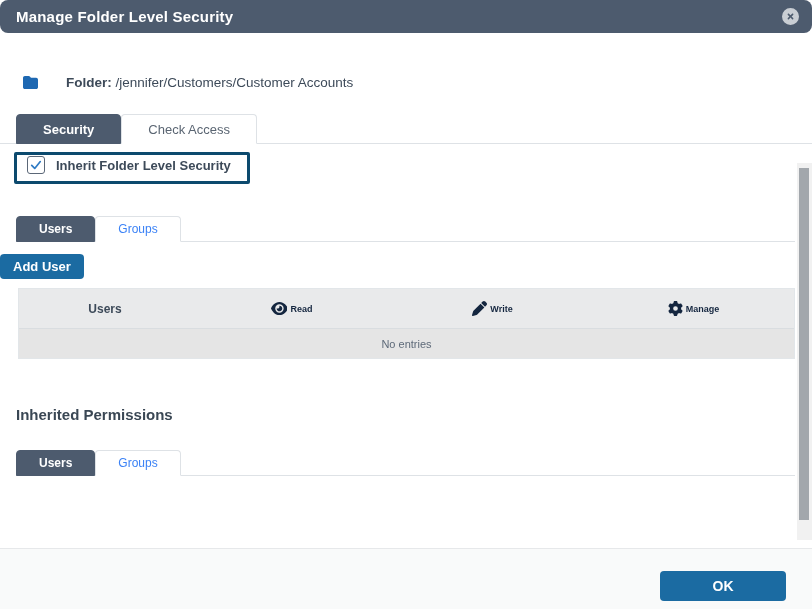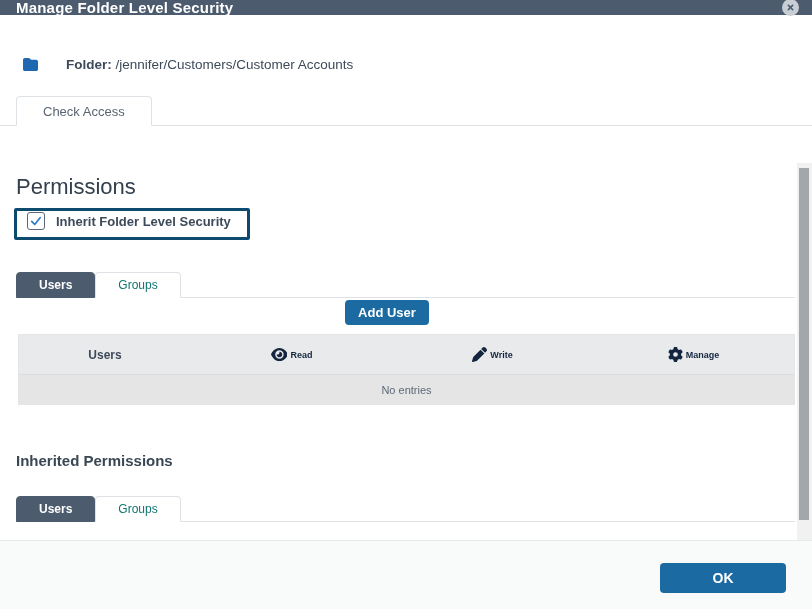--- a/index.html
+++ b/index.html
@@ -6,26 +6,27 @@
   html, body { width: 812px; height: 609px; }
   body {
     font-family: "Liberation Sans", sans-serif;
     background: #ffffff;
     position: relative;
     overflow: hidden;
     color: #3d4a59;
   }
   
   .modal-header {
-    height: 15px;
+    height: 33px;
     background: #4d5b6e;
     display: flex;
     align-items: center;
     justify-content: space-between;
     padding: 0 13px 0 16px;
+    border-radius: 8px;
   }
   .modal-title { color: #ffffff; font-size: 15px; font-weight: bold; letter-spacing: .2px; }
   .close-btn { width: 17px; height: 17px; cursor: pointer; display: block; }
 
   
   .folder-row {
     margin: 42px 0 0 22px;
     display: flex;
     align-items: center;
     gap: 27px;
@@ -115,24 +116,24 @@
     height: 26px;
     padding: 0 22px;
     display: flex; align-items: center;
     font-size: 12px;
     border-radius: 4px 4px 0 0;
     cursor: pointer;
     position: relative;
     top: 1px;
   }
   .tab-small.active { background: #4d5b6e; color: #fff; font-weight: bold; border: 1px solid #4d5b6e; }
-  .tab-small.inactive { background: #fff; color: #0f766e; border: 1px solid #dee2e6; border-bottom: 1px solid #fff; }
-
-  
-  .add-user-row { margin-top: 2px; padding-right: 38px; display: flex; justify-content: center; }
+  .tab-small.inactive { background: #fff; color: #3b82f6; border: 1px solid #dee2e6; border-bottom: 1px solid #fff; }
+
+  
+  .add-user-row { margin-top: 12px; padding-right: 38px; display: flex; justify-content: flex-start; }
   .btn-blue {
     background: #1b6ba2;
     color: #ffffff;
     border: none;
     border-radius: 4px;
     font-family: "Liberation Sans", sans-serif;
     cursor: pointer;
   }
   .add-user-btn { height: 25px; padding: 0 13px; font-size: 13px; font-weight: bold; }
 
@@ -189,21 +190,21 @@
     top: 5px; left: 2px;
     width: 10px; height: 352px;
     background: #a2a7ac;
     cursor: pointer;
   }
 
   
   .modal-footer {
     position: absolute;
     left: 0; right: 0; bottom: 0;
-    height: 69px;
+    height: 61px;
     background: #f9fafa;
     border-top: 1px solid #e6e8ea;
   }
   .ok-btn {
     position: absolute;
     top: 22px; right: 26px;
     width: 126px; height: 30px;
     font-size: 14px; font-weight: bold;
   }
 </style>
@@ -225,26 +226,26 @@
       <path fill="#1e68b2" d="M64 480H448c35.3 0 64-28.7 64-64V160c0-35.3-28.7-64-64-64H288c-10.1 0-19.6-4.7-25.6-12.8L243.2 57.6C231.1 41.5 212.1 32 192 32H64C28.7 32 0 60.7 0 96V416c0 35.3 28.7 64 64 64z"></path>
     </svg>
   </span>
   <span>
     <span class="folder-label">Folder:</span>
     <span>/jennifer/Customers/Customer Accounts</span>
   </span>
 </div>
 
 <div class="tabbar-main">
+  <div class="tab-main active">Security</div>
   <div class="tab-main inactive">Check Access</div>
 </div>
 
 <div class="scroll-region">
 
-  <div class="permissions-heading">Permissions</div>
 
   <div class="inherit-box">
     <span class="checkbox">
       <svg viewBox="0 0 14 14">
         <polyline points="2,7.5 5.5,11 12,3" fill="none" stroke="#2f7bc4" stroke-width="2" stroke-linecap="round" stroke-linejoin="round"></polyline>
       </svg>
     </span>
     <span class="inherit-label">Inherit Folder Level Security</span>
   </div>
 

